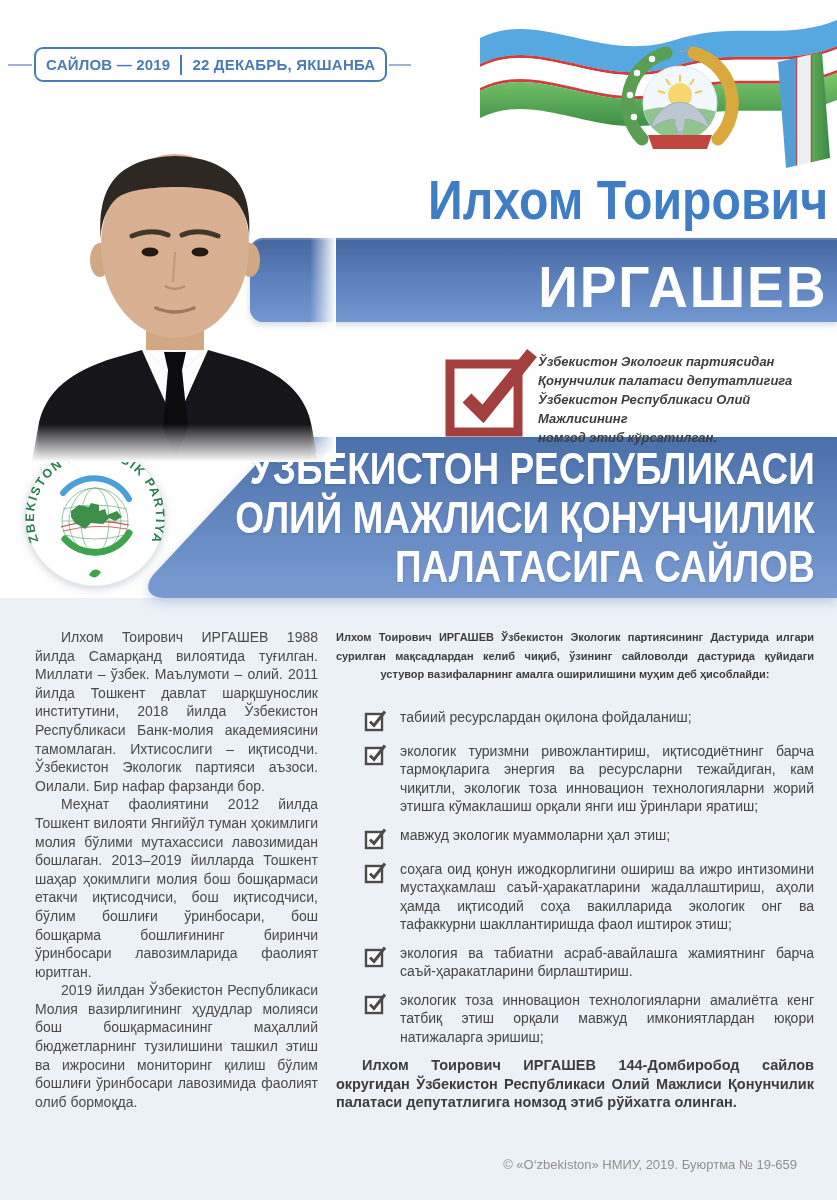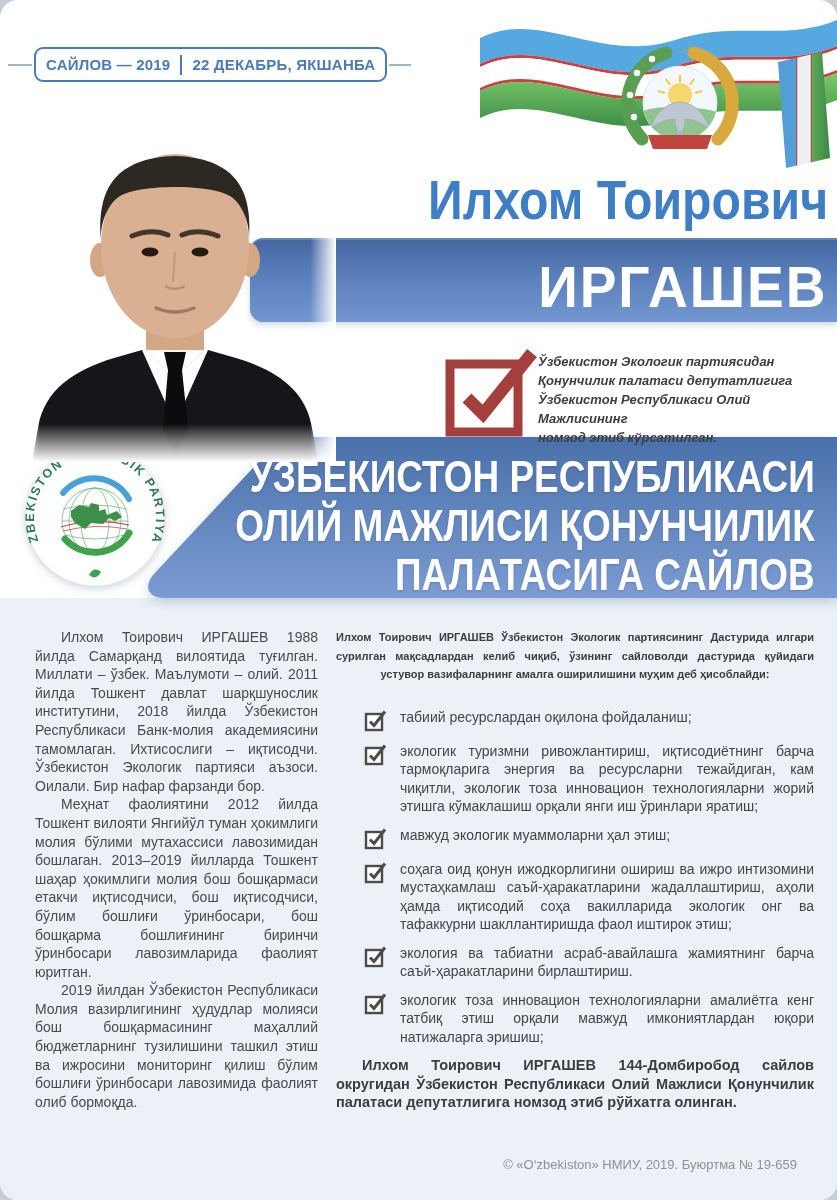--- a/index.html
+++ b/index.html
@@ -1,20 +1,19 @@
 <!DOCTYPE html>
 <html><head>
 <meta charset="utf-8">
 <style>
   html,body{margin:0;padding:0;background:#c9ced6;}
   .poster{
     position:relative;width:837px;height:1200px;margin:0 auto;
     background:#ffffff;overflow:hidden;
     font-family:"Liberation Sans","DejaVu Sans",sans-serif;
-    border-radius:18px;
   }
   
   .body-bg{position:absolute;left:0;top:598px;right:0;bottom:0;background:#ecf1f7;z-index:0;}
 
   
   .badge-row{position:absolute;left:8px;top:47px;display:flex;align-items:center;z-index:4;}
   .hline{height:2px;background:#9db4d4;}
   .badge{
     display:flex;align-items:center;height:31px;margin:0 2px;
     border:2.5px solid #4a7ab8;border-radius:9px;color:#4a7ab8;
@@ -50,21 +49,21 @@
   
   .nom-check{position:absolute;left:444px;top:348px;z-index:2;}
   .nom-text{
     position:absolute;left:538px;top:352px;width:298px;z-index:2;
     font-size:13px;font-weight:bold;font-style:italic;color:#3e3e3e;line-height:19px;
   }
 
   
   .title-banner{position:absolute;left:0;top:437px;width:837px;height:161px;z-index:1;}
   .title-banner svg{position:absolute;left:0;top:0;filter:drop-shadow(0 4px 6px rgba(70,100,150,.28));}
-  .title-lines{position:absolute;right:22px;top:15px;text-align:right;color:#ffffff;font-weight:bold;}
+  .title-lines{position:absolute;right:22px;top:7px;text-align:right;color:#ffffff;font-weight:bold;}
   .tb-line{font-size:44px;line-height:49px;white-space:nowrap;transform:scaleX(.84);transform-origin:100% 50%;text-align:right;
            text-shadow:0 1px 2px rgba(40,60,100,.25);}
 
   
   .party-logo{position:absolute;left:24px;top:446px;width:142px;height:142px;z-index:2;filter:drop-shadow(0 2px 4px rgba(80,100,130,.3));}
 
   
   .bio-col{
     position:absolute;left:35px;top:628px;width:283px;z-index:1;
     font-size:14px;line-height:18.6px;color:#4a4a4a;text-align:justify;

